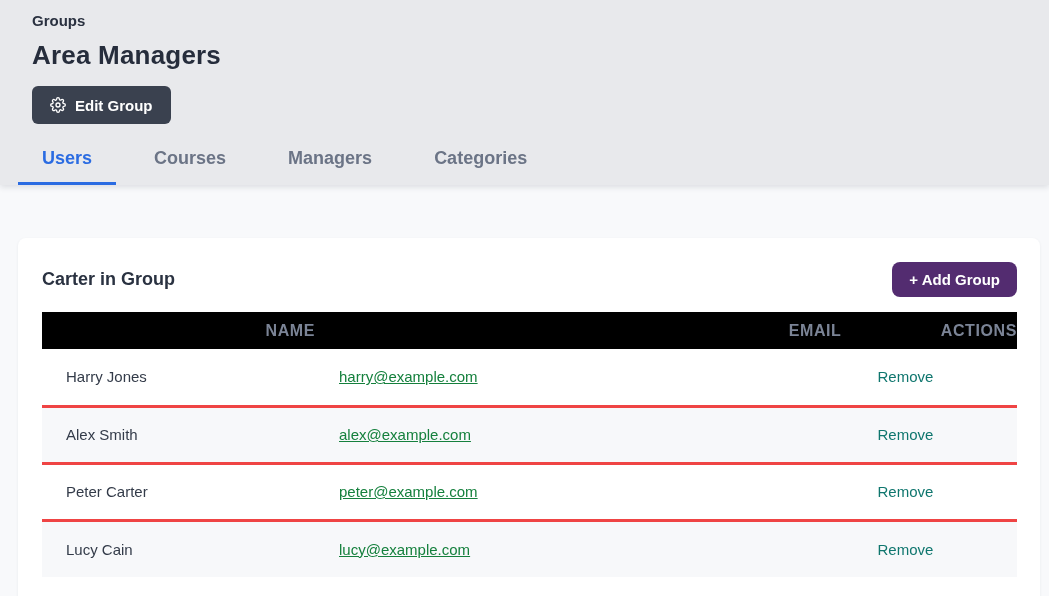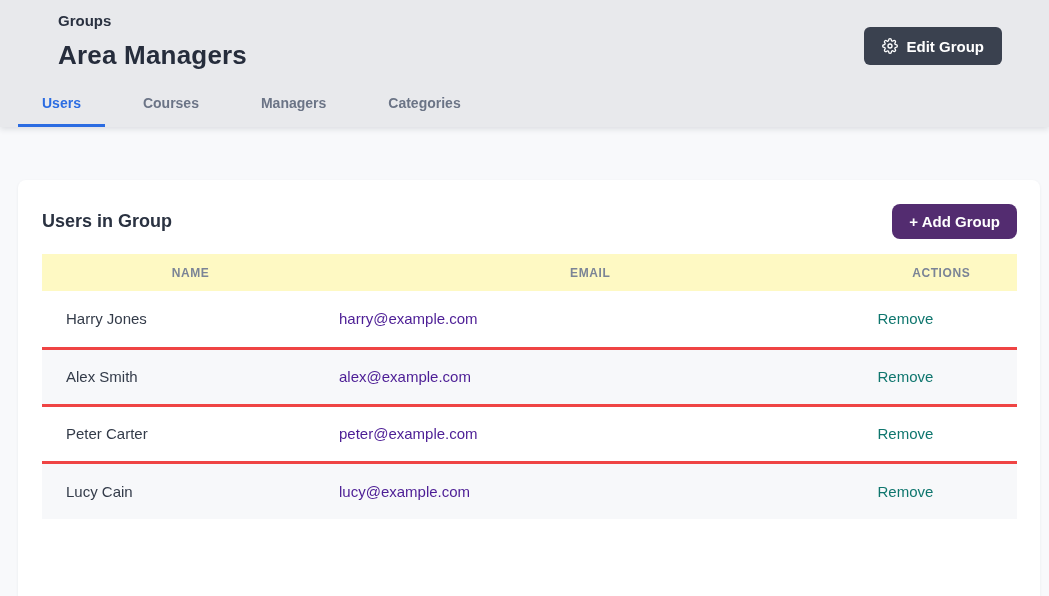--- a/index.html
+++ b/index.html
@@ -14,21 +14,22 @@
   .page-header {
     background: #e8e9ec;
     box-shadow: 0 2px 6px rgba(40, 48, 66, 0.14);
     position: relative;
     z-index: 2;
   }
   .header-top {
     display: flex;
     justify-content: space-between;
     align-items: flex-start;
-    padding: 12px 47px 0 58px;
+    padding: 12px 47px 0 32px;
+    flex-direction: column;
   }
   .breadcrumb {
     font-size: 15px;
     font-weight: 700;
     color: #2a3140;
     cursor: pointer;
   }
   .page-title {
     margin-top: 11px;
     font-size: 26px;
@@ -57,21 +58,21 @@
 
   
   .tabs {
     display: flex;
     padding-left: 18px;
     margin-top: 10px;
   }
   .tab {
     padding: 14px 24px 13px;
     margin-right: 14px;
-    font-size: 14px;
+    font-size: 18px;
     font-weight: 700;
     color: #6b7486;
     border-bottom: 3px solid transparent;
     cursor: pointer;
     white-space: nowrap;
   }
   .tab.active {
     color: #2b6ce2;
     border-bottom-color: #2b6ce2;
   }
@@ -112,39 +113,39 @@
   
   table {
     width: 100%;
     border-collapse: collapse;
     table-layout: fixed;
   }
   col.c-name { width: 28%; }
   col.c-email { width: 54%; }
   col.c-actions { width: 18%; }
   thead th {
-    background: #fef9c3;
+    background: #000000;
     height: 37px;
     padding-left: 24px;
-    text-align: center;
-    font-size: 12px;
+    text-align: right;
+    font-size: 16px;
     font-weight: 700;
     letter-spacing: 0.6px;
     color: #7b8496;
   }
   tbody td {
     height: 57px;
     padding-left: 24px;
     font-size: 15px;
     border-top: 3px solid #ef4444;
   }
   tbody tr:first-child td { border-top: none; }
   tbody tr:nth-child(even) { background: #f7f8fa; }
   td.cell-name { color: #333b49; }
-  td.cell-email { color: #4c1d95; }
+  td.cell-email { color: #15803d; text-decoration: underline; }
   .remove-link {
     color: #0f766e;
     cursor: pointer;
     text-decoration: none;
     margin-left: 12px;
   }
 </style>
 </head>
 <body>
 
@@ -168,21 +169,21 @@
     <div class="tab active">Users</div>
     <div class="tab">Courses</div>
     <div class="tab">Managers</div>
     <div class="tab">Categories</div>
   </nav>
 </header>
 
 <main class="content">
   <section class="card">
     <div class="card-header">
-      <h2 class="card-title">Users in Group</h2>
+      <h2 class="card-title">Carter in Group</h2>
       <button class="add-users-btn">+ Add Group</button>
     </div>
     <table>
       <colgroup>
           <col class="c-name">
           <col class="c-email">
           <col class="c-actions">
         </colgroup>
       <thead>
         <tr>

